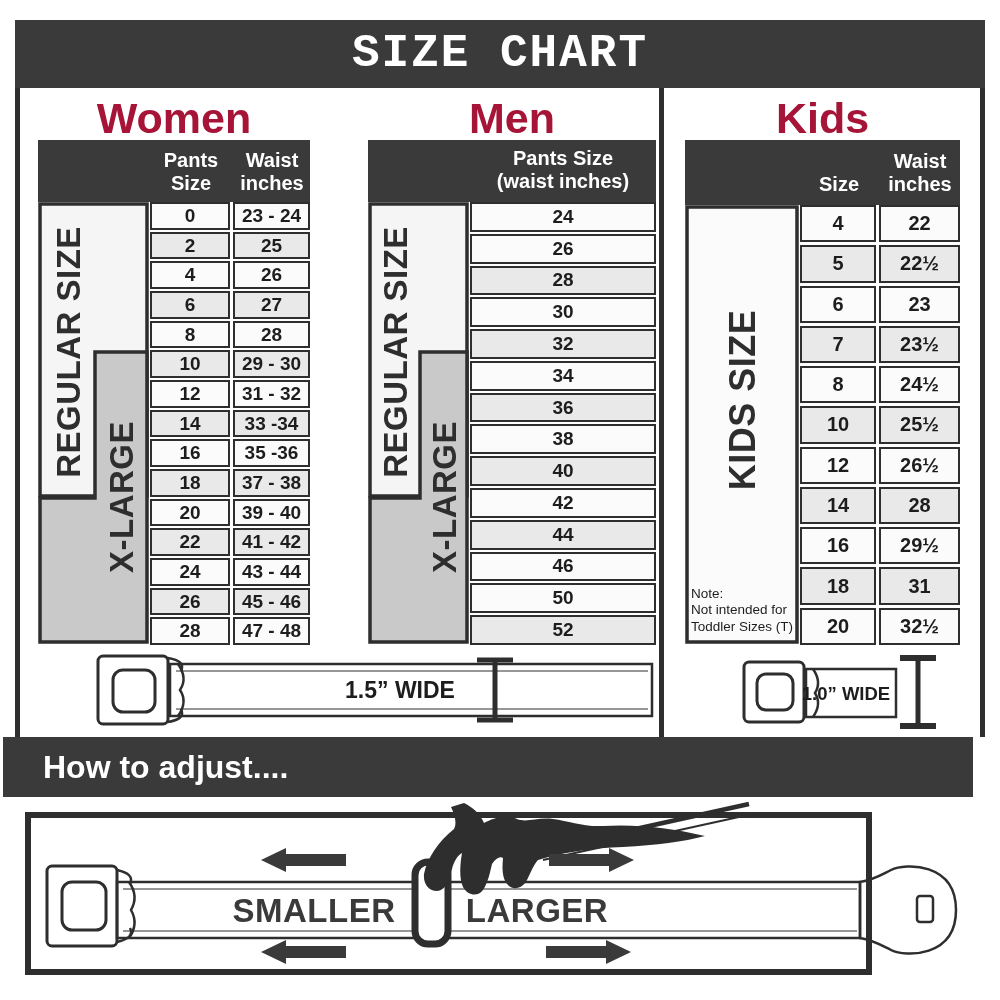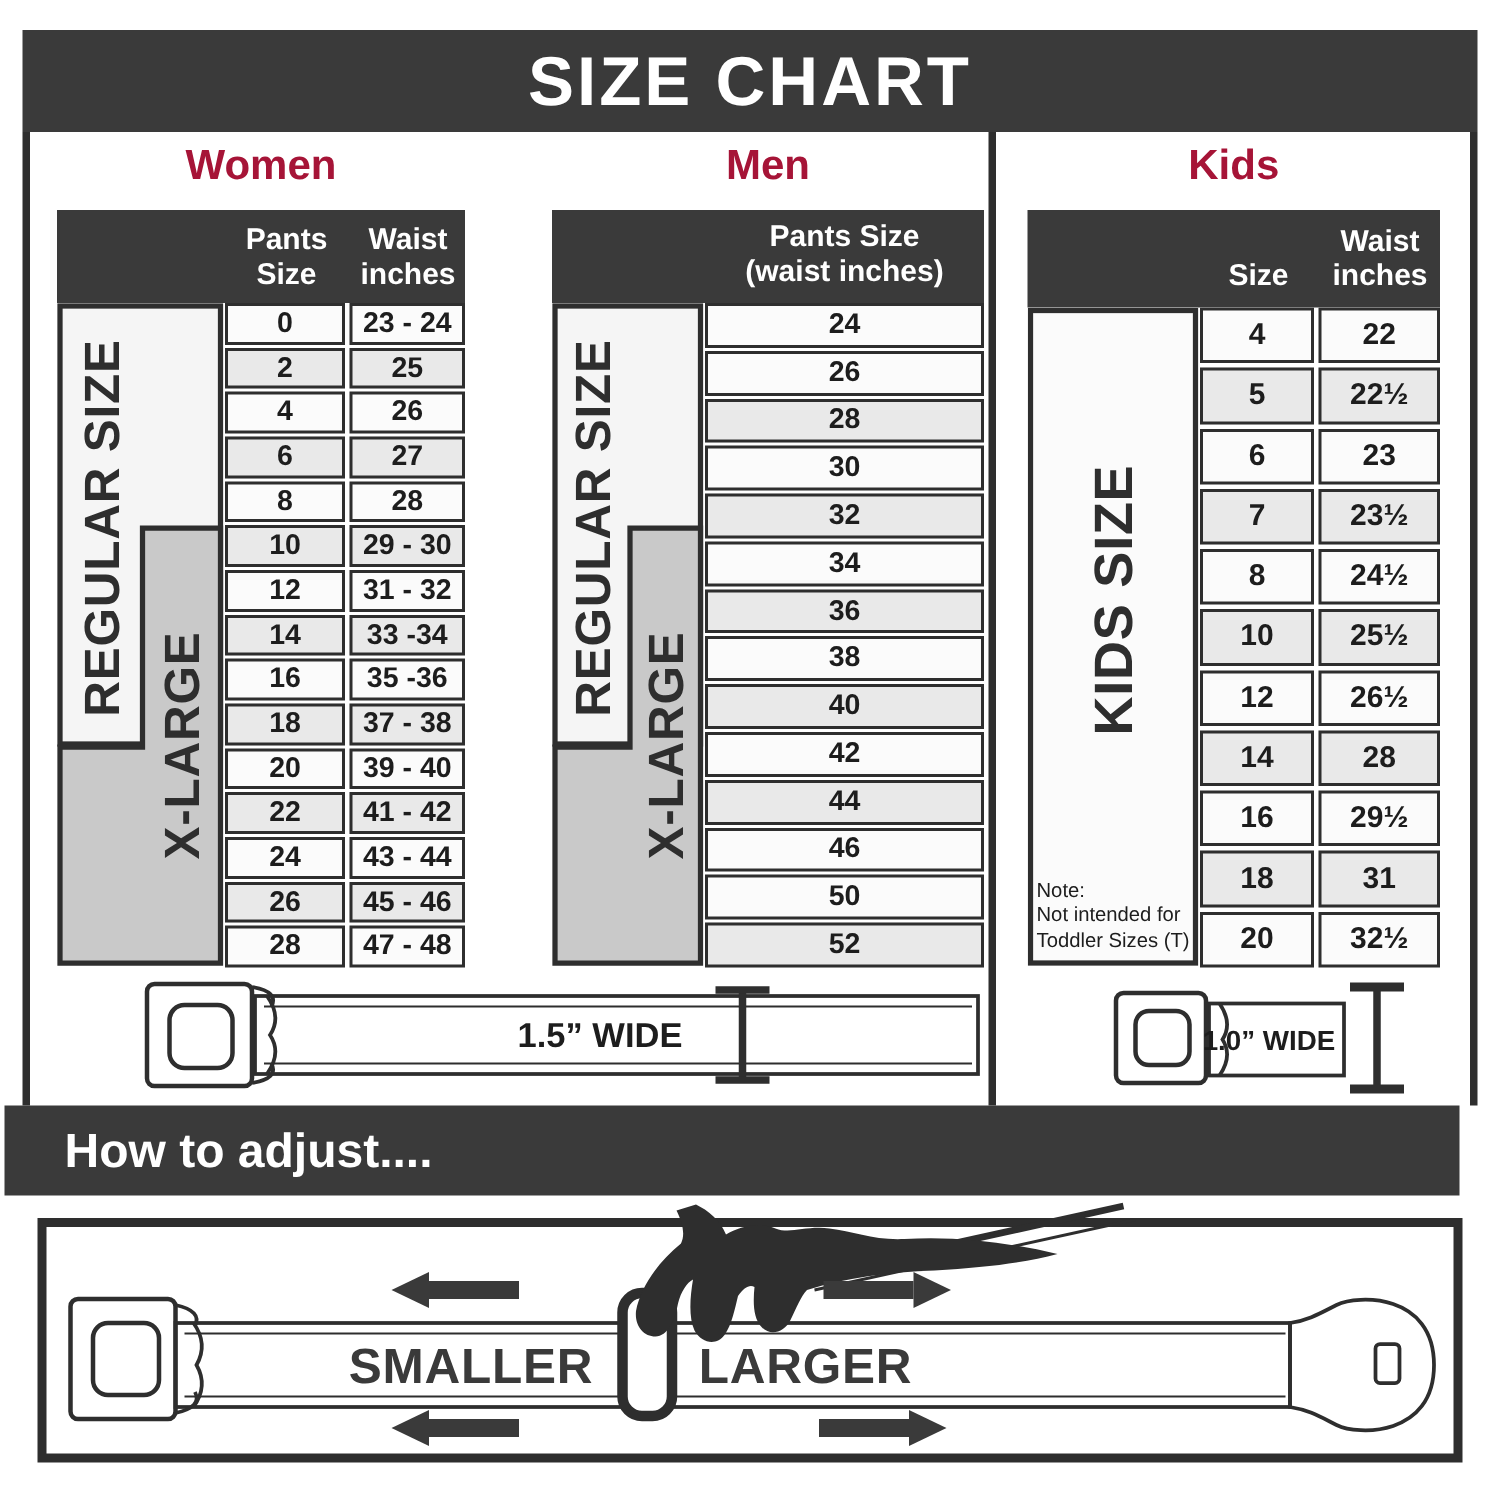--- a/index.html
+++ b/index.html
@@ -1,24 +1,24 @@
 <!DOCTYPE html>
 <html><head>
 <meta charset="utf-8">
 <style>
   html,body{margin:0;padding:0;background:#fff;}
   .page{position:relative;width:1000px;height:1000px;background:#fff;overflow:hidden;
         font-family:"Liberation Sans",sans-serif;color:#1d1d1d;}
   .band{position:absolute;background:#3a3a3a;}
-  .title-band{left:15px;top:20px;width:970px;height:68px;display:flex;align-items:center;justify-content:center;}
+  .title-band{left:15px;top:20px;width:970px;height:68px;display:flex;align-items:center;justify-content:center;font-family:Liberation Mono, monospace;}
   .title-band .t{color:#fff;font-size:46px;font-weight:bold;letter-spacing:2px;}
   .main-panel{position:absolute;left:15px;top:88px;width:970px;height:649px;background:#fff;
               border-left:5px solid #2e2e2e;border-right:5px solid #2e2e2e;box-sizing:border-box;}
   .divider{position:absolute;left:659px;top:88px;width:5px;height:649px;background:#2e2e2e;}
-  .col-heading{position:absolute;color:#a61437;font-size:28px;font-weight:bold;text-align:center;top:94px;}
+  .col-heading{position:absolute;color:#a61437;font-size:43px;font-weight:bold;text-align:center;top:94px;}
   .h-women{left:38px;width:272px;}
   .h-men{left:368px;width:288px;}
   .h-kids{left:685px;width:275px;}
   .size-table{position:absolute;top:140px;}
   .tbl-women{left:38px;width:272px;height:505px;}
   .tbl-men{left:368px;width:288px;height:505px;}
   .tbl-kids{left:685px;width:275px;height:505px;}
   .thead{position:absolute;left:0;top:0;right:0;background:#3a3a3a;}
   .thead62{height:62px;} .thead65{height:65px;}
   .hdr-label{position:absolute;color:#fff;font-size:20px;font-weight:bold;text-align:center;line-height:1.18;}
@@ -34,21 +34,21 @@
   .tbl-kids .tcell{font-size:20px;}
   .trow.alt .tcell{background:#e9e9e9;}
   .w-c1{width:80px;} .w-c2{flex:1;} .m-c1{flex:1;} .k-c1{width:76px;} .k-c2{flex:1;}
   .kids-note{position:absolute;left:6px;bottom:10px;width:106px;font-size:13.5px;font-weight:normal;line-height:1.22;color:#1d1d1d;}
   .belt-svg{position:absolute;}
   .belt-adult{left:40px;top:648px;}
   .belt-kids{left:718px;top:652px;}
   .belt-text{font-family:"Liberation Sans",sans-serif;font-weight:bold;fill:#1d1d1d;}
   .adjust-band{left:3px;top:737px;width:970px;height:60px;display:flex;align-items:center;}
   .adjust-band .t{color:#fff;font-size:32px;font-weight:bold;padding-left:40px;}
-  .adjust-frame{position:absolute;left:25px;top:812px;width:950px;height:163px;border:6px solid #2e2e2e;box-sizing:border-box;background:#fff;}
+  .adjust-frame{position:absolute;left:25px;top:812px;width:847px;height:163px;border:6px solid #2e2e2e;box-sizing:border-box;background:#fff;}
   .adjust-frame svg{position:absolute;left:0;top:0;overflow:visible;}
   .dirtext{font-family:"Liberation Sans",sans-serif;font-weight:bold;fill:#3a3a3a;letter-spacing:0.5px;}
   .ink{stroke:#2e2e2e;fill:none;}
 </style>
 </head>
 <body>
 
 <div class="page">
 
   <div class="band title-band">

